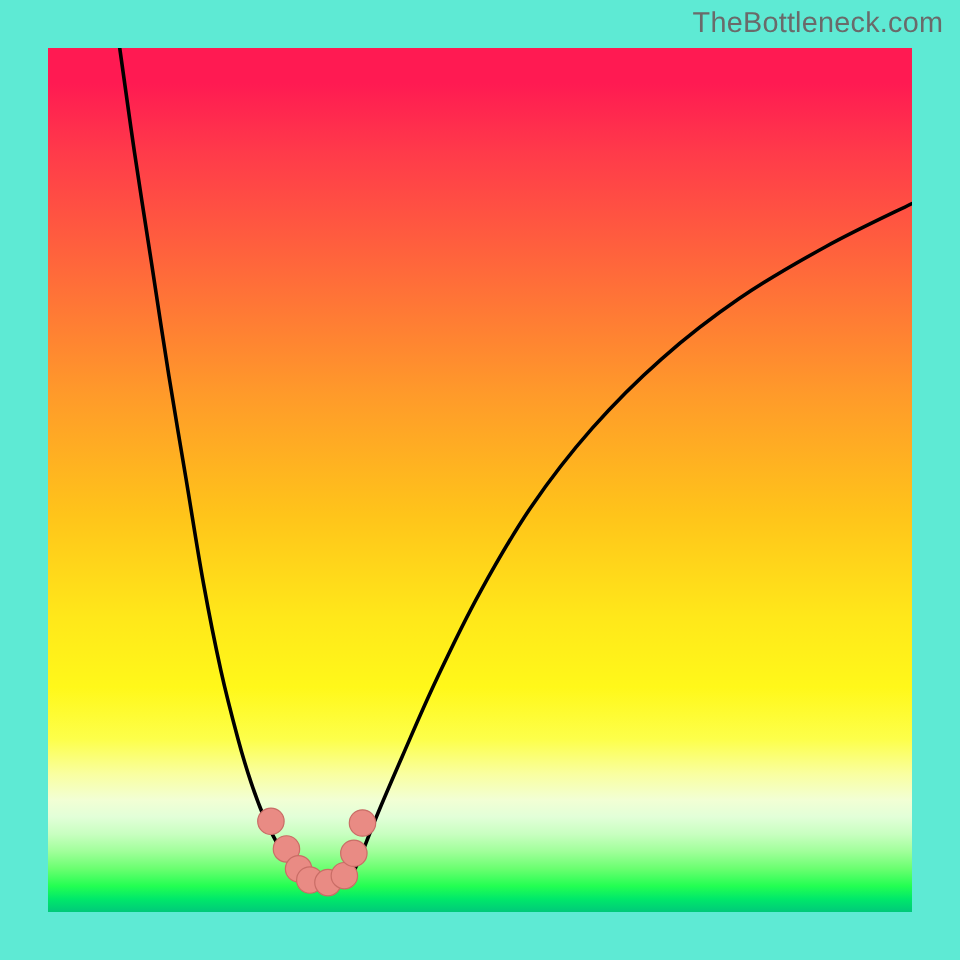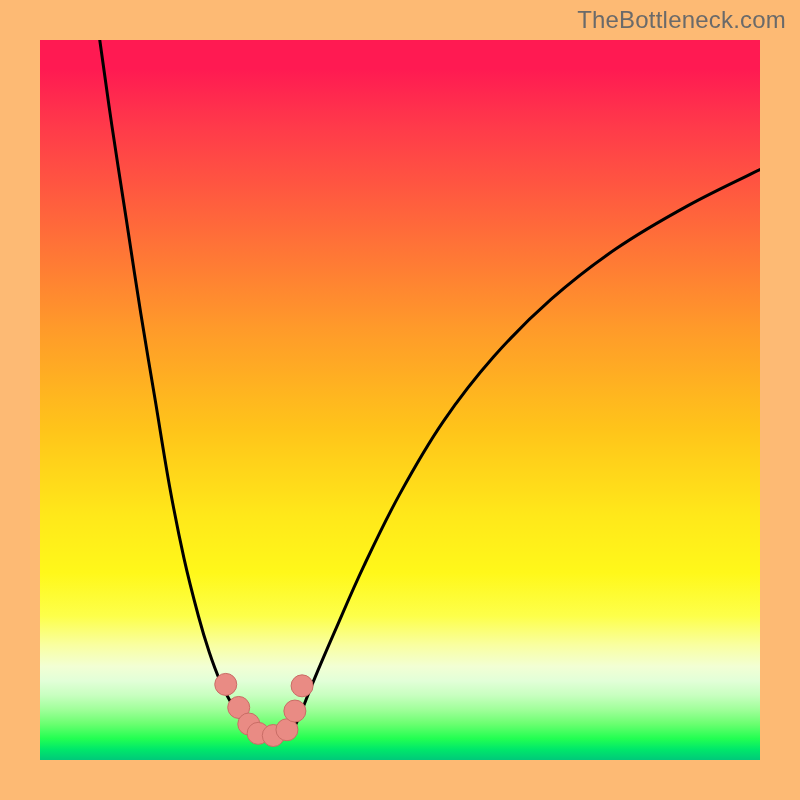--- a/index.html
+++ b/index.html
@@ -10,21 +10,21 @@
     background: #000;
     overflow: hidden;
     font-family: Arial, Helvetica, sans-serif;
   }
   .frame {
     position: absolute;
     left: 0;
     top: 0;
     width: 800px;
     height: 800px;
-    background: #fdba74;
+    background: #5eead4;
   }
   .plot {
     position: absolute;
     left: 40px;
     top: 40px;
     width: 720px;
     height: 720px;
   }
   .gradient {
     position: absolute;

